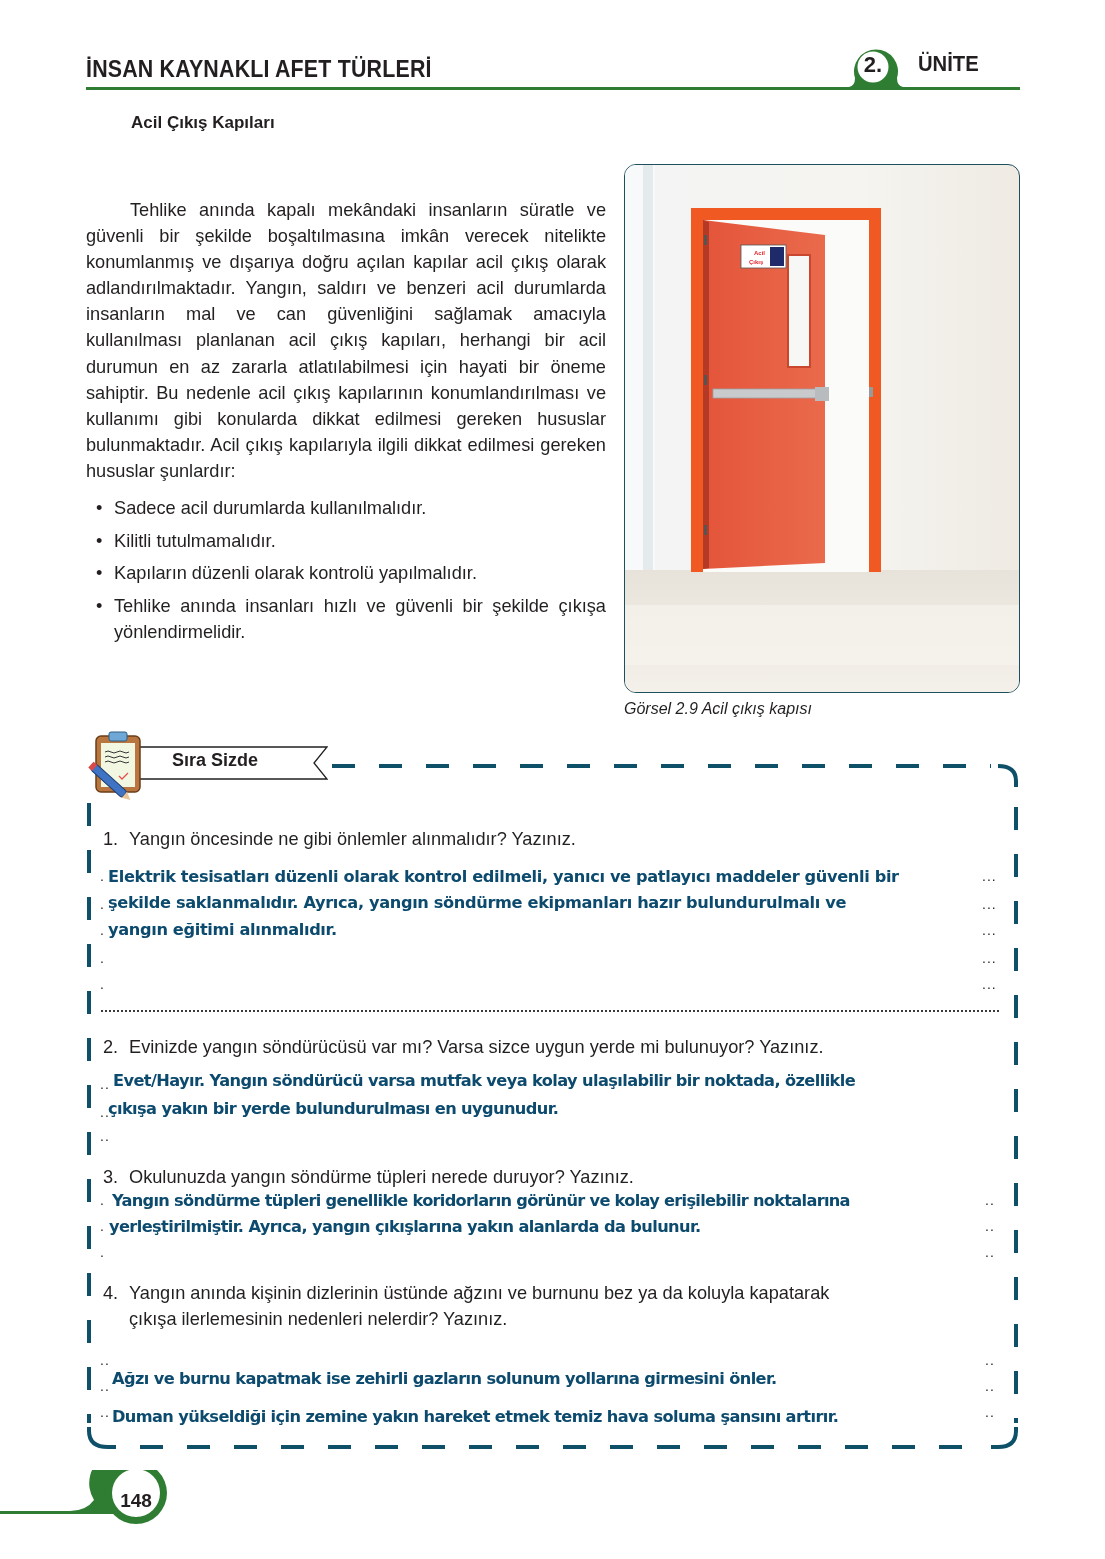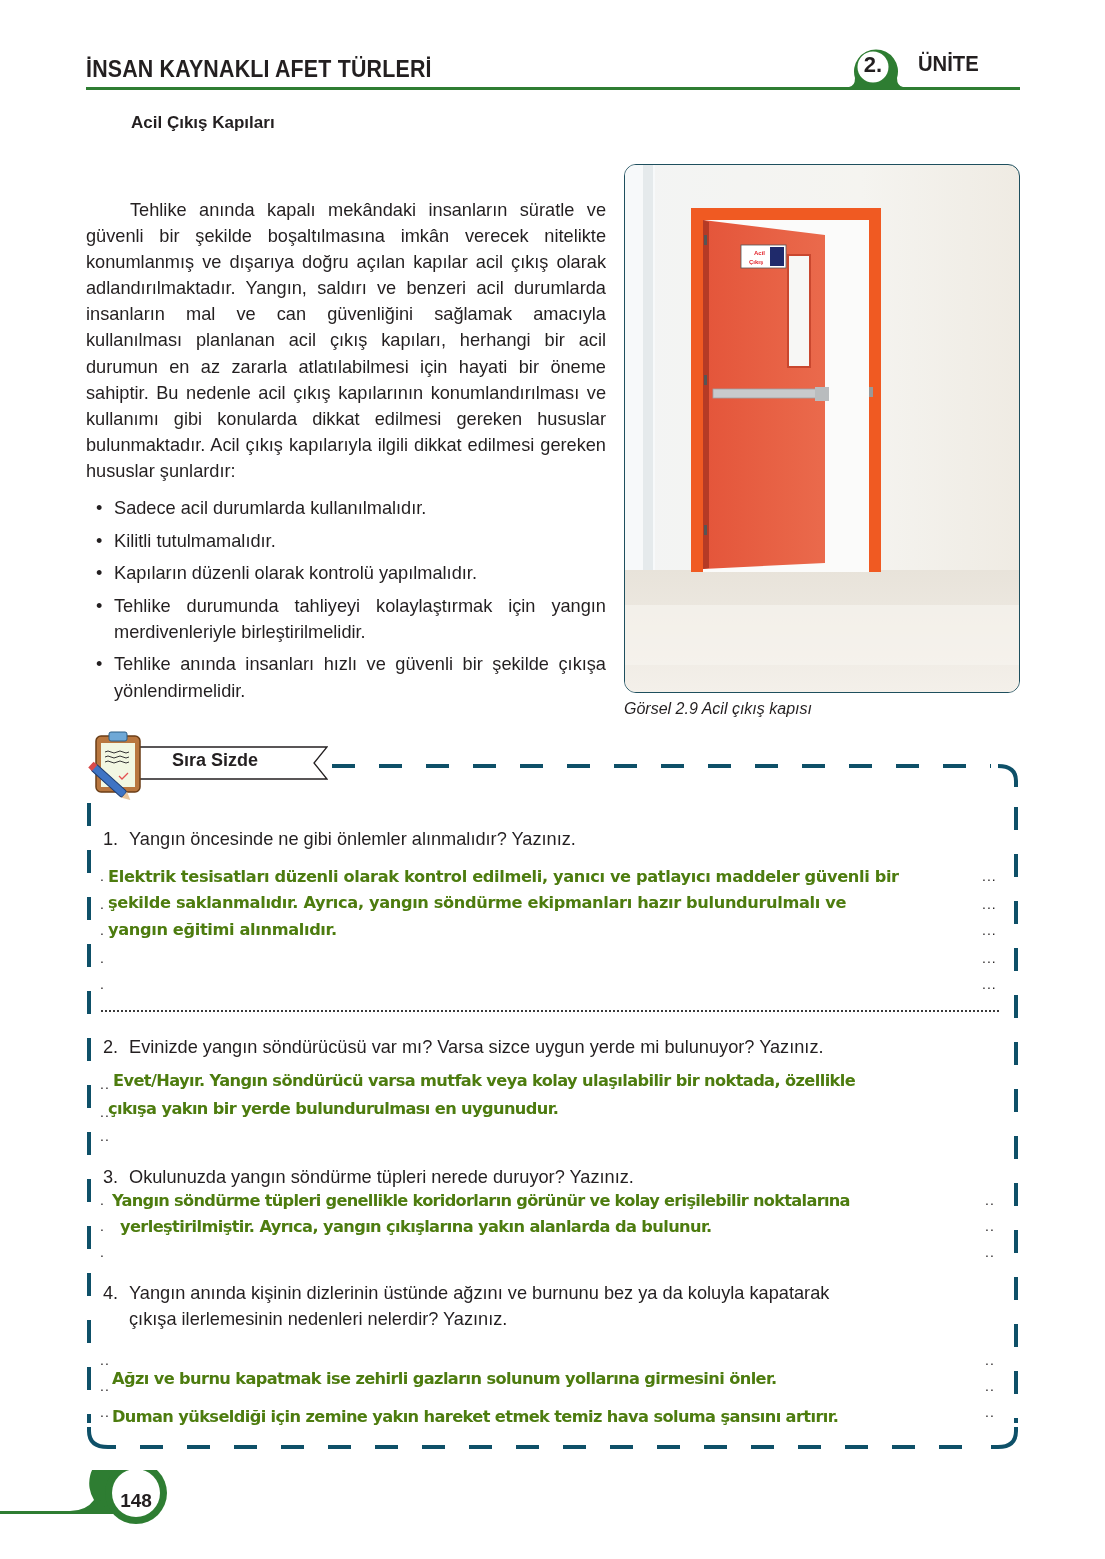--- a/index.html
+++ b/index.html
@@ -26,21 +26,21 @@
   .figure-caption { position: absolute; left: 624px; top: 700px; width: 396px; text-align: left; font-size: 16px; font-style: italic; color: #231f20; }
 
   
   .sira-box { position: absolute; left: 86px; top: 763px; width: 934px; height: 688px; }
   .sira-banner { position: absolute; left: 138px; top: 746px; width: 190px; height: 34px; }
   .sira-label { position: absolute; left: 172px; top: 750px; font-size: 18px; font-weight: bold; }
   .clipboard { position: absolute; left: 88px; top: 730px; width: 60px; height: 72px; }
 
   .q { position: absolute; left: 103px; font-size: 18.2px; line-height: 26px; color: #231f20; }
   .q .num { display: inline-block; width: 26px; }
-  .ans { position: absolute; font-family: "DejaVu Sans", sans-serif; font-weight: bold; color: #4d7c0f; font-size: 16.2px; line-height: 25px; letter-spacing: -0.35px; white-space: nowrap; }
+  .ans { position: absolute; font-family: "DejaVu Sans", sans-serif; font-weight: bold; color: #0c4a6e; font-size: 16.2px; line-height: 25px; letter-spacing: -0.35px; white-space: nowrap; }
   .dots { position: absolute; font-size: 14px; color: #231f20; letter-spacing: 1px; }
   .dotline { position: absolute; left: 101px; width: 898px; height: 2px; border-bottom: 2px dotted #3a3a3a; }
 
   
   .page-badge { position: absolute; left: 0; top: 1470px; width: 180px; height: 70px; }
   .page-num { position: absolute; left: 111px; top: 1490px; width: 50px; text-align: center; font-size: 19px; font-weight: bold; }
 </style>
 </head>
 <body>
 
@@ -56,21 +56,20 @@
 </div>
 
 <div class="section-title">Acil Çıkış Kapıları</div>
 <div class="body-text">
   <p>Tehlike anında kapalı mekândaki insanların süratle ve güvenli bir şekilde boşaltılmasına imkân verecek nitelikte konumlanmış ve dışarıya doğru açılan kapılar acil çıkış olarak adlandırılmaktadır. Yangın, saldırı ve benzeri acil durumlarda insanların mal ve can güvenliğini sağlamak amacıyla kullanılması planlanan acil çıkış kapıları, herhangi bir acil durumun en az zararla atlatılabilmesi için hayati bir öneme sahiptir. Bu nedenle acil çıkış kapılarının konumlandırılması ve kullanımı gibi konularda dikkat edilmesi gereken hususlar bulunmaktadır. Acil çıkış kapılarıyla ilgili dikkat edilmesi gereken hususlar şunlardır:</p>
 </div>
 <ul class="bullets">
   <li>Sadece acil durumlarda kullanılmalıdır.</li>
   <li>Kilitli tutulmamalıdır.</li>
   <li>Kapıların düzenli olarak kontrolü yapılmalıdır.</li>
-  <li>Tehlike durumunda tahliyeyi kolaylaştırmak için yangın merdivenleriyle birleştirilmelidir.</li>
   <li>Tehlike anında insanları hızlı ve güvenli bir şekilde çıkışa yönlendirmelidir.</li>
 </ul>
 
 <div class="figure">
   <svg width="396" height="529" viewBox="0 0 396 529" style="position:absolute;left:0;top:0;">
     <defs>
       <linearGradient id="floor" x1="0" y1="0" x2="0" y2="1">
         <stop offset="0" stop-color="#e8e3da"></stop>
         <stop offset="1" stop-color="#f4f0ea"></stop>
       </linearGradient>
@@ -177,21 +176,21 @@
 <div class="q" style="top:1164px;">
   <span class="num">3.</span><span>Okulunuzda yangın söndürme tüpleri nerede duruyor? Yazınız.</span>
 </div>
 <div class="dots" style="left:100px;top:1192px;">.</div>
 <div class="dots" style="left:100px;top:1218px;">.</div>
 <div class="dots" style="left:100px;top:1244px;">.</div>
 <div class="dots" style="left:985px;top:1192px;">..</div>
 <div class="dots" style="left:985px;top:1218px;">..</div>
 <div class="dots" style="left:985px;top:1244px;">..</div>
 <div class="ans" style="left:112px;top:1188px;letter-spacing:-0.7px;">Yangın söndürme tüpleri genellikle koridorların görünür ve kolay erişilebilir noktalarına</div>
-<div class="ans" style="left:120px;top:1214px;letter-spacing:-0.6px;text-align:center;">yerleştirilmiştir. Ayrıca, yangın çıkışlarına yakın alanlarda da bulunur.</div>
+<div class="ans" style="left:109px;top:1214px;letter-spacing:-0.6px;text-align:center;">yerleştirilmiştir. Ayrıca, yangın çıkışlarına yakın alanlarda da bulunur.</div>
 
 <div class="q" style="top:1280px;">
   <span class="num">4.</span><span>Yangın anında kişinin dizlerinin üstünde ağzını ve burnunu bez ya da koluyla kapatarak</span><br>
   <span class="num"></span><span>çıkışa ilerlemesinin nedenleri nelerdir? Yazınız.</span>
 </div>
 <div class="dots" style="left:100px;top:1352px;">..</div>
 <div class="dots" style="left:100px;top:1378px;">..</div>
 <div class="dots" style="left:100px;top:1404px;">..</div>
 <div class="dots" style="left:985px;top:1352px;">..</div>
 <div class="dots" style="left:985px;top:1378px;">..</div>

